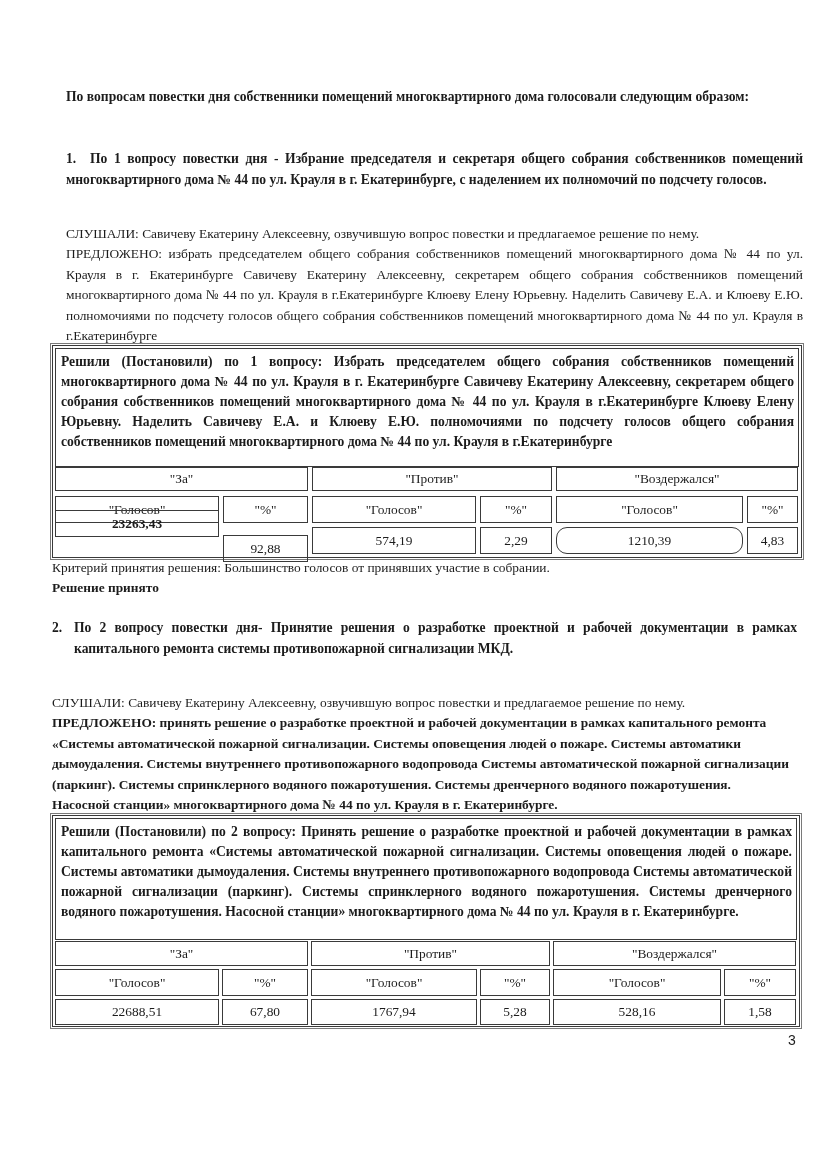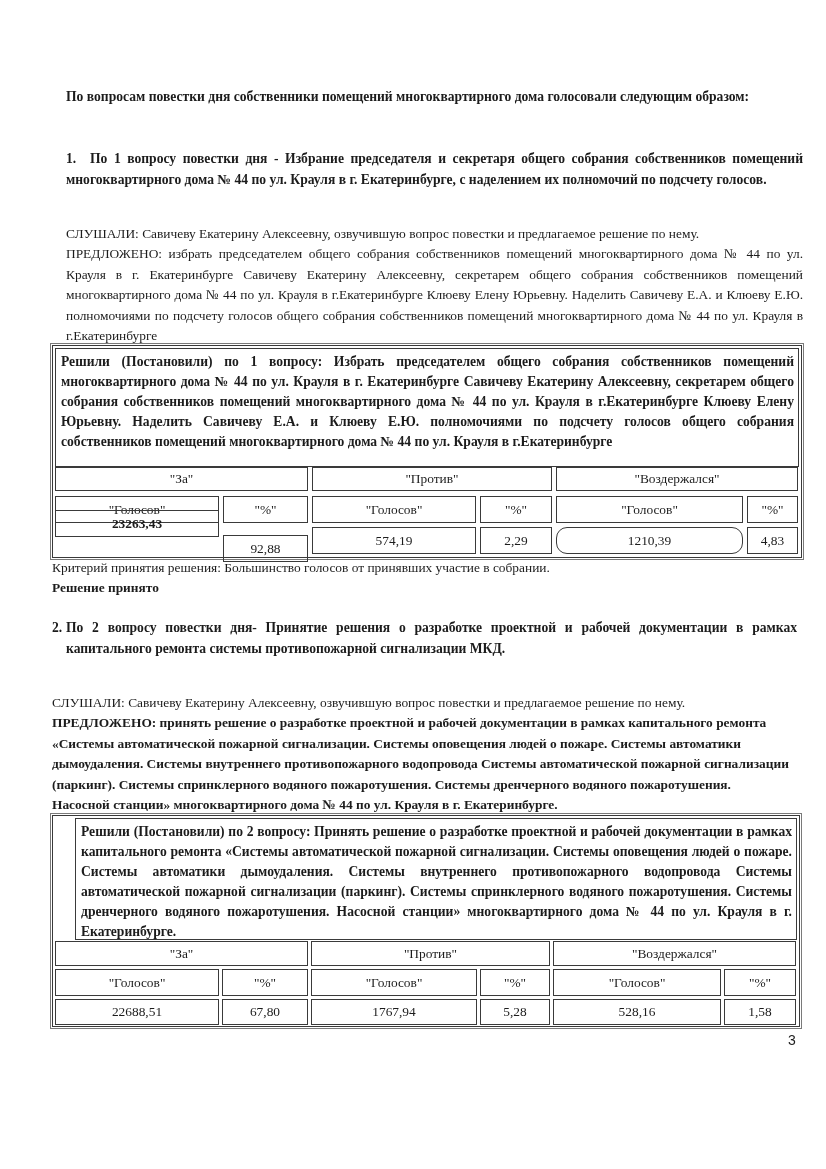--- a/index.html
+++ b/index.html
@@ -31,28 +31,28 @@
     text-align: justify; text-align-last: left;
   }
   .cell {
     position: absolute; border: 1.5px solid #3a3a3a; box-sizing: border-box;
     display: flex; align-items: center; justify-content: center;
     font-size: 13.4px; white-space: nowrap;
   }
   .t1 { left: 52px; top: 345px; width: 750px; height: 213px; }
   .t1 .head { height: 119px; }
   .t2 { left: 52px; top: 815px; width: 748px; height: 212px; }
-  .t2 .head { height: 122px; margin-left: 20px; }
+  .t2 .head { height: 122px; }
 
   .criterion { left: 52px; top: 558px; font-size: 13.4px; line-height: 20px; }
   .accepted { left: 52px; top: 578px; font-size: 13.4px; line-height: 20px; font-weight: bold; }
 
   .q2 { left: 52px; top: 617px; width: 745px; font-size: 13.6px; line-height: 21px; font-weight: bold; }
   .q2 .num { position: absolute; left: 0; top: 0; }
-  .q2 .txt { margin-left: 14px; display: block; }
+  .q2 .txt { margin-left: 22px; display: block; }
 
   .listened2 { left: 52px; top: 676px; width: 740px; }
   .proposed2 { left: 52px; top: 696px; width: 740px; font-weight: bold; }
   .pagenum { left: 788px; top: 1032px; font-family: "Liberation Sans", "DejaVu Sans", sans-serif; font-size: 14px; }
 </style>
 </head>
 <body>
 
 <div class="abs intro bold justify">По вопросам повестки дня собственники помещений многоквартирного дома голосовали следующим образом:</div>
 

